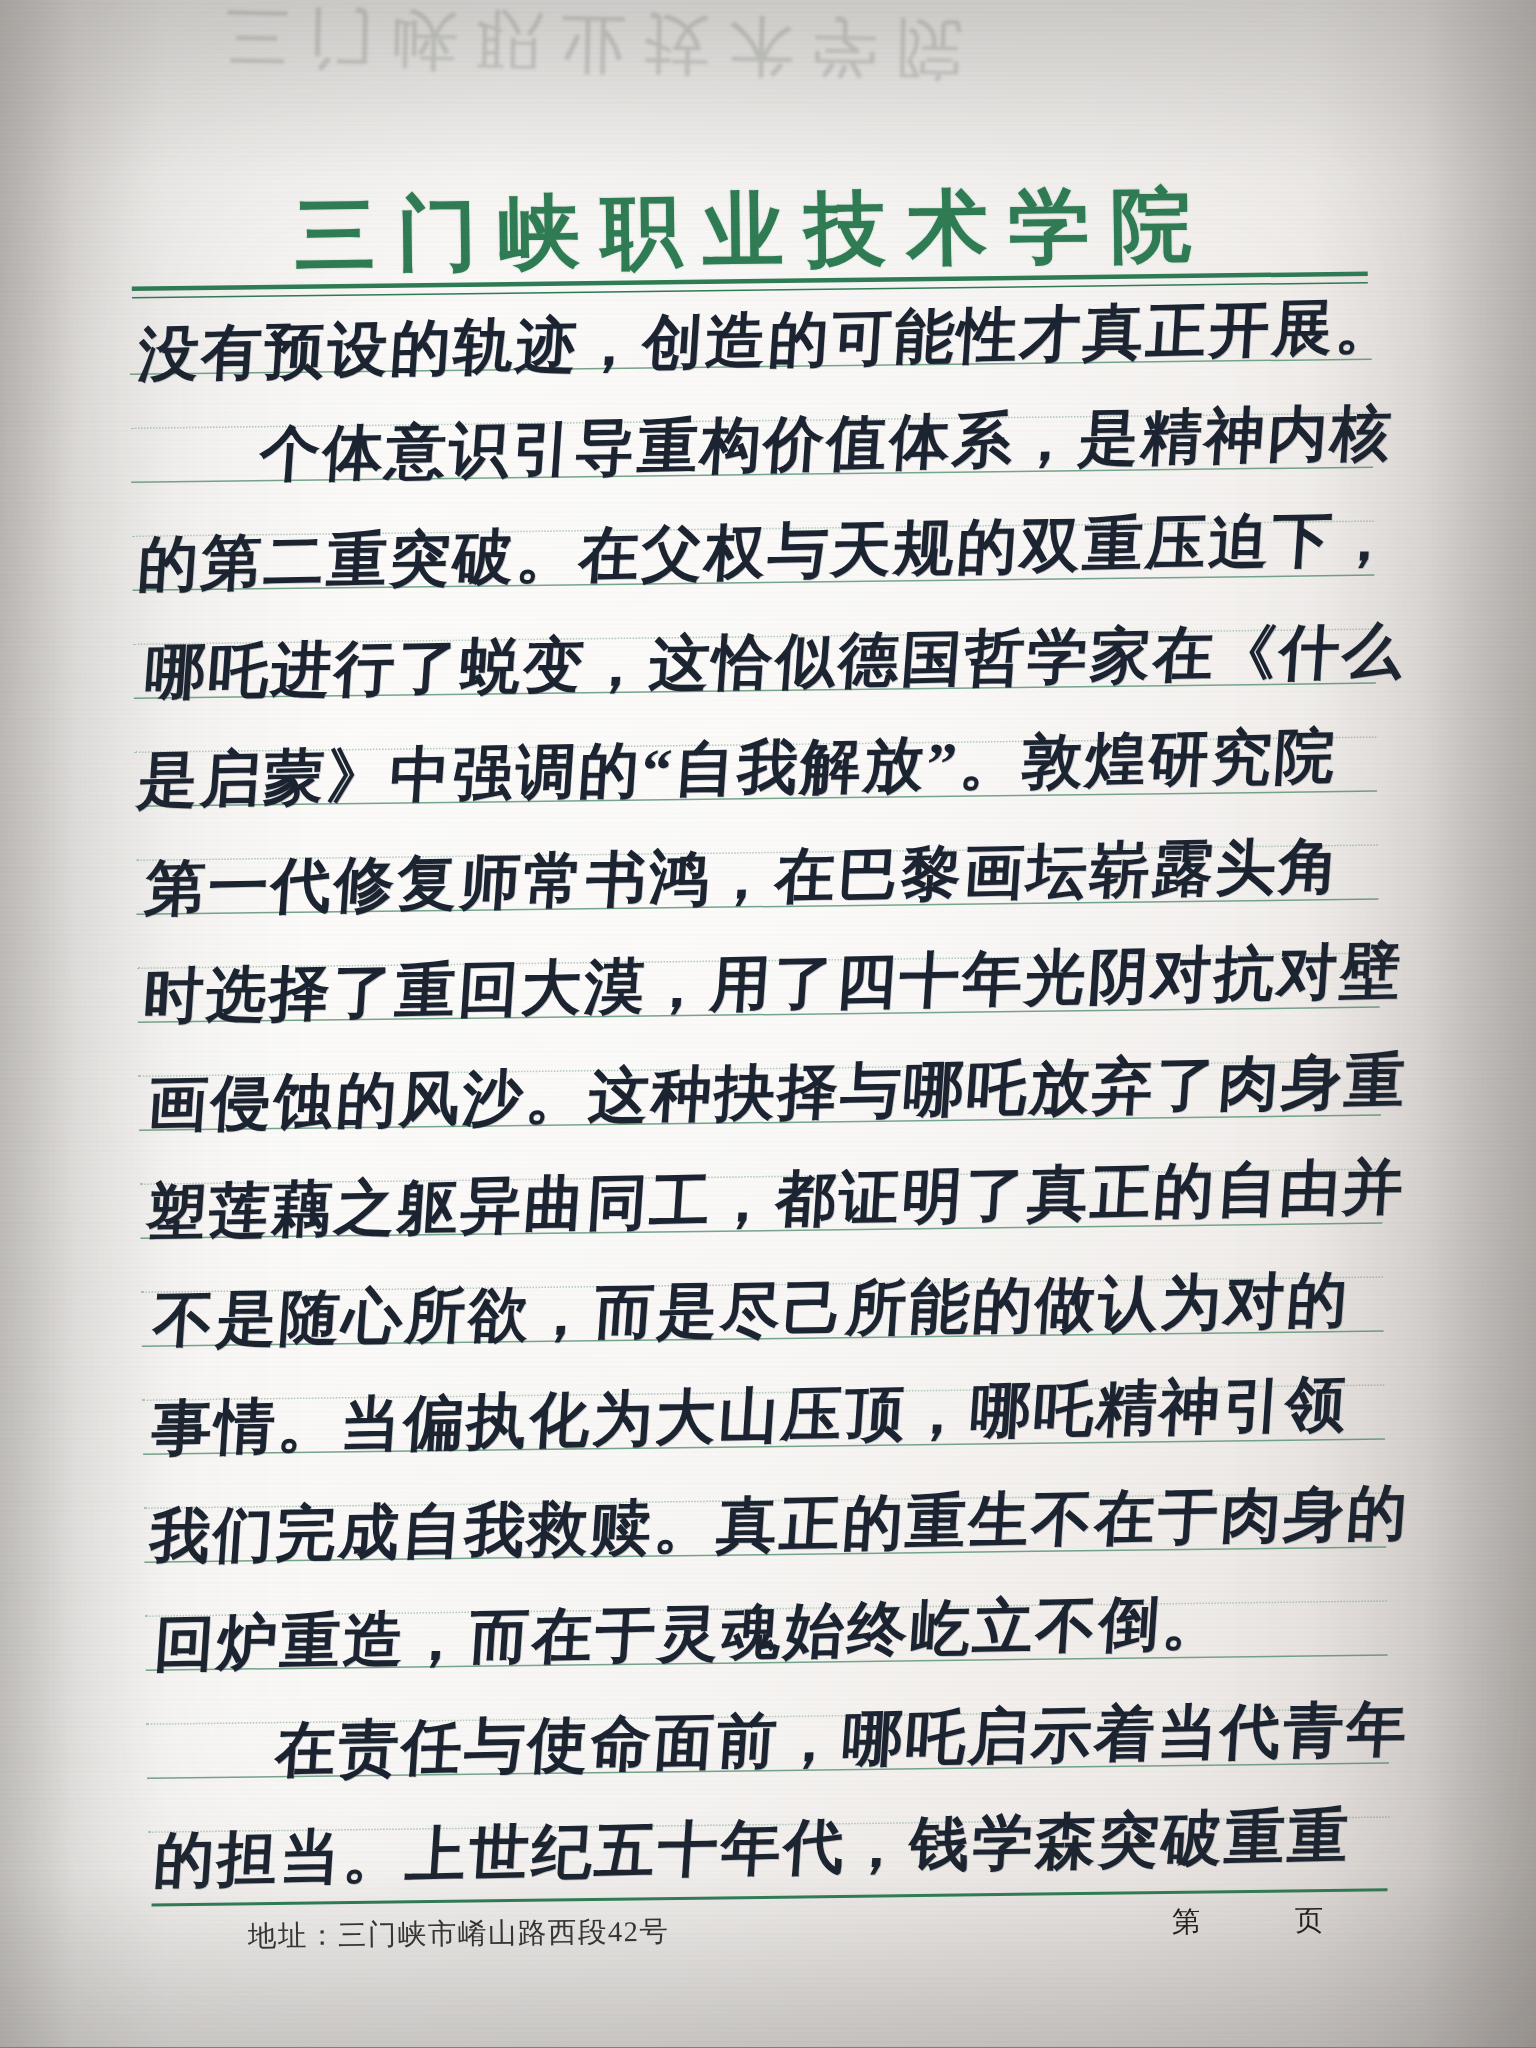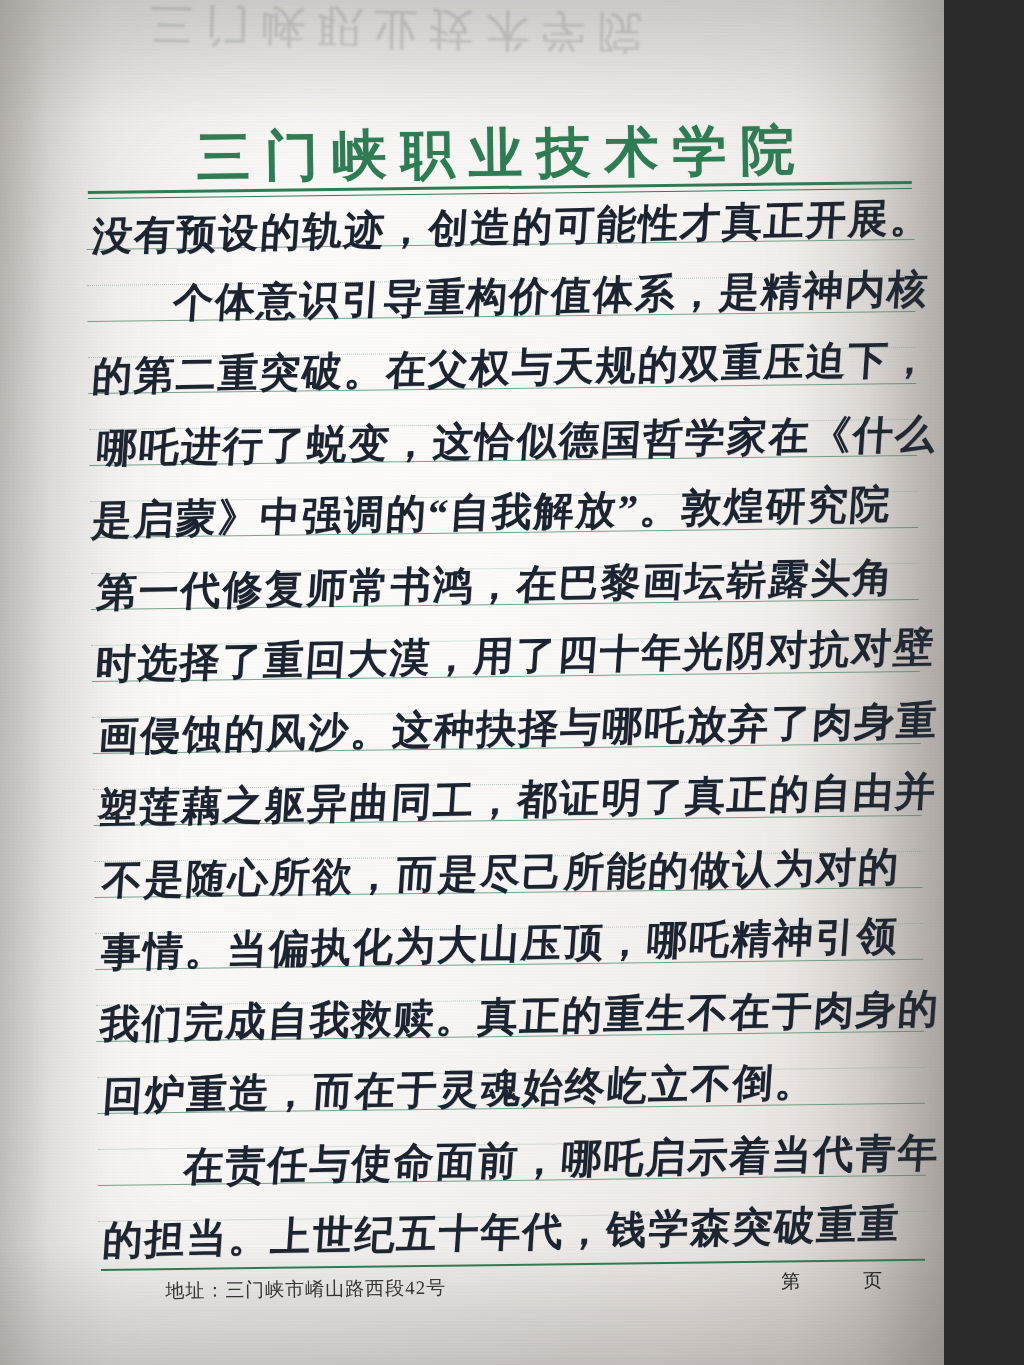--- a/index.html
+++ b/index.html
@@ -3,21 +3,21 @@
 <meta charset="utf-8">
 <title>三门峡职业技术学院 稿纸</title>
 <style>
   html, body {
     margin: 0;
     padding: 0;
     background: #2b2b2b;
   }
   #page {
     position: relative;
-    width: 944px;
+    width: 1024px;
     height: 1365px;
     overflow: hidden;
     background: #5eead4;
     font-family: "Liberation Sans", sans-serif;
   }
 
   
   .paper-bg {
     position: absolute;
     inset: 0;

